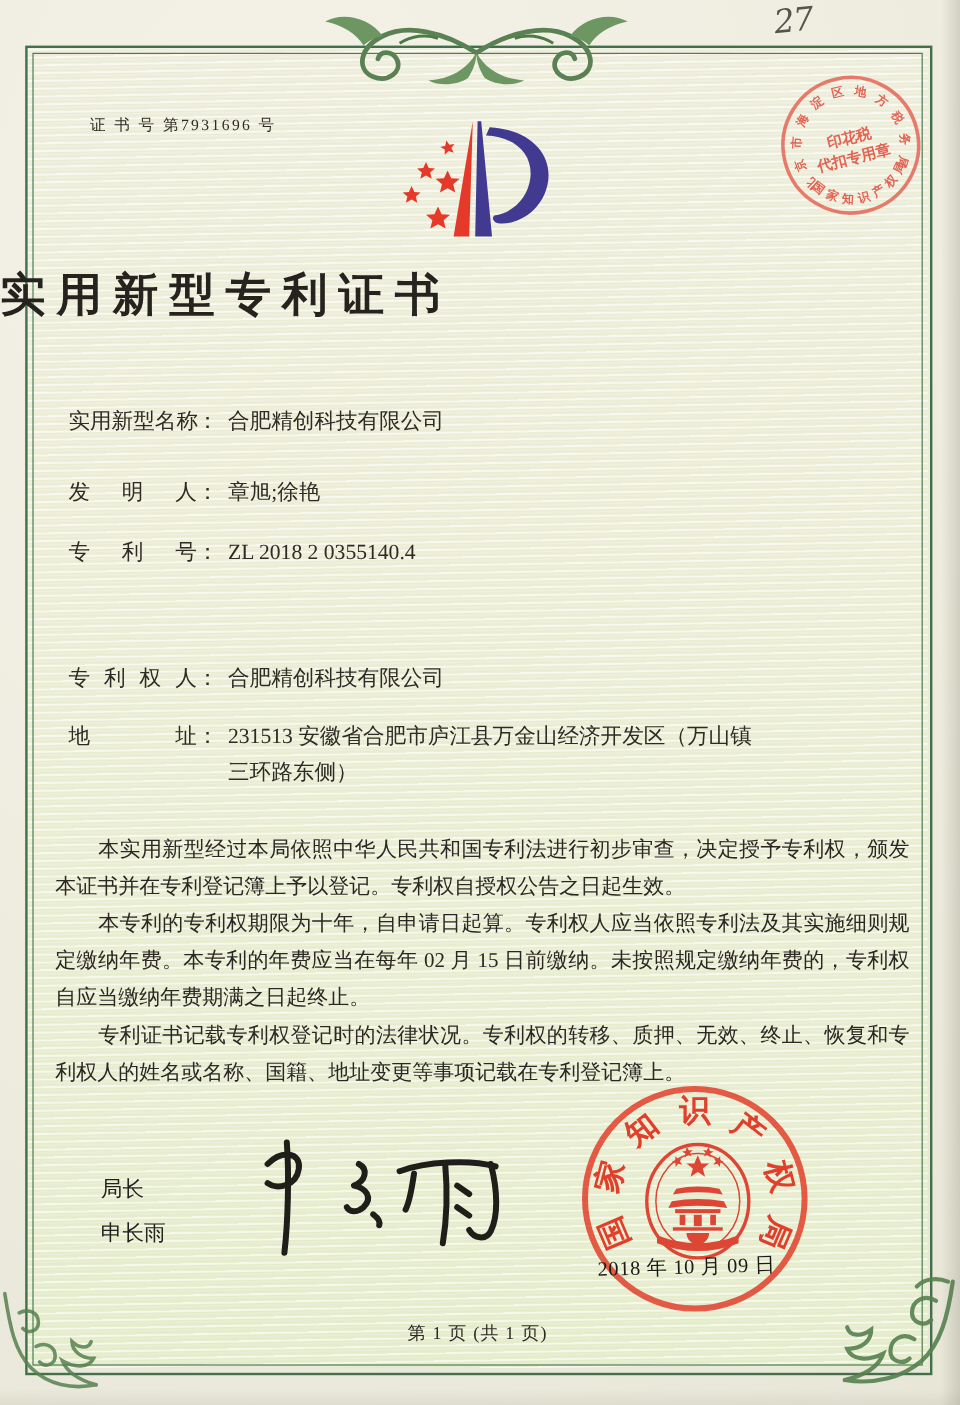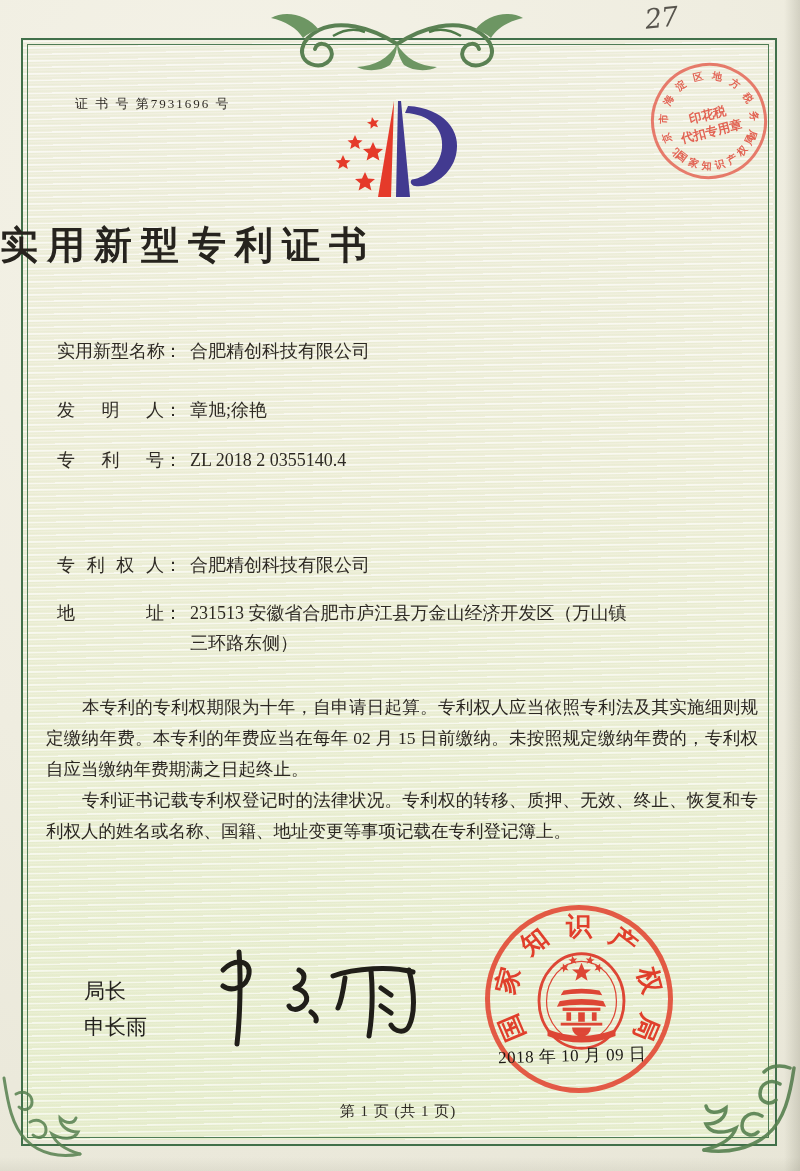--- a/index.html
+++ b/index.html
@@ -51,21 +51,21 @@
   .row-appdate{top:496px;} .row-patentee{top:550px;} .row-address{top:598px;}
   .row-grant{top:656px;}
   .grant-right{position:absolute;left:413px;top:0;}
 
   .legal{position:absolute;left:46px;top:692px;width:712px;font-size:17.5px;
        color:#2b2722;line-height:31px;text-align:justify;}
   .legal p{margin:0;text-indent:2.05em;}
 
   .commissioner{position:absolute;left:84px;top:973px;
        font-family:"Liberation Sans","DejaVu Sans",sans-serif;
-       font-size:21px;color:#23211d;line-height:36px;}
+       font-size:18px;color:#23211d;line-height:36px;}
   .signature{position:absolute;left:195px;top:948px;width:230px;height:100px;}
 
   .seal{position:absolute;left:485px;top:905px;width:188px;height:188px;
        border-radius:50%;border:5px solid rgba(224,50,31,.85);box-sizing:border-box;opacity:.93;}
   .seal-ring{position:absolute;left:0;top:0;width:100%;height:100%;
        font-size:26px;font-weight:700;color:#e0321f;}
   .emblem{position:absolute;left:44px;top:40px;width:95px;height:102px;}
   .seal-date{position:absolute;left:498px;top:1044px;width:170px;font-size:17px;
        color:#1c1a16;transform:rotate(-1.5deg);letter-spacing:.5px;z-index:6;}
 
@@ -164,20 +164,21 @@
     <span class="field-label">专利号</span><span class="field-colon">：</span><span class="field-value">ZL 2018 2 0355140.4</span>
   </div>
   <div class="field-row row-patentee">
     <span class="field-label">专利权人</span><span class="field-colon">：</span><span class="field-value">合肥精创科技有限公司</span>
   </div>
   <div class="field-row row-address">
     <span class="field-label">地址</span><span class="field-colon">：</span><span class="field-value narrow">231513 安徽省合肥市庐江县万金山经济开发区（万山镇三环路东侧）</span>
   </div>
 
   <div class="legal">
+    <p>本实用新型经过本局依照中华人民共和国专利法进行初步审查，决定授予专利权，颁发本证书并在专利登记簿上予以登记。专利权自授权公告之日起生效。</p>
     <p>本专利的专利权期限为十年，自申请日起算。专利权人应当依照专利法及其实施细则规定缴纳年费。本专利的年费应当在每年 02 月 15 日前缴纳。未按照规定缴纳年费的，专利权自应当缴纳年费期满之日起终止。</p>
     <p>专利证书记载专利权登记时的法律状况。专利权的转移、质押、无效、终止、恢复和专利权人的姓名或名称、国籍、地址变更等事项记载在专利登记簿上。</p>
   </div>
 
   <div class="commissioner">
     <div>局长</div>
     <div>申长雨</div>
   </div>
 
   <div class="signature">

